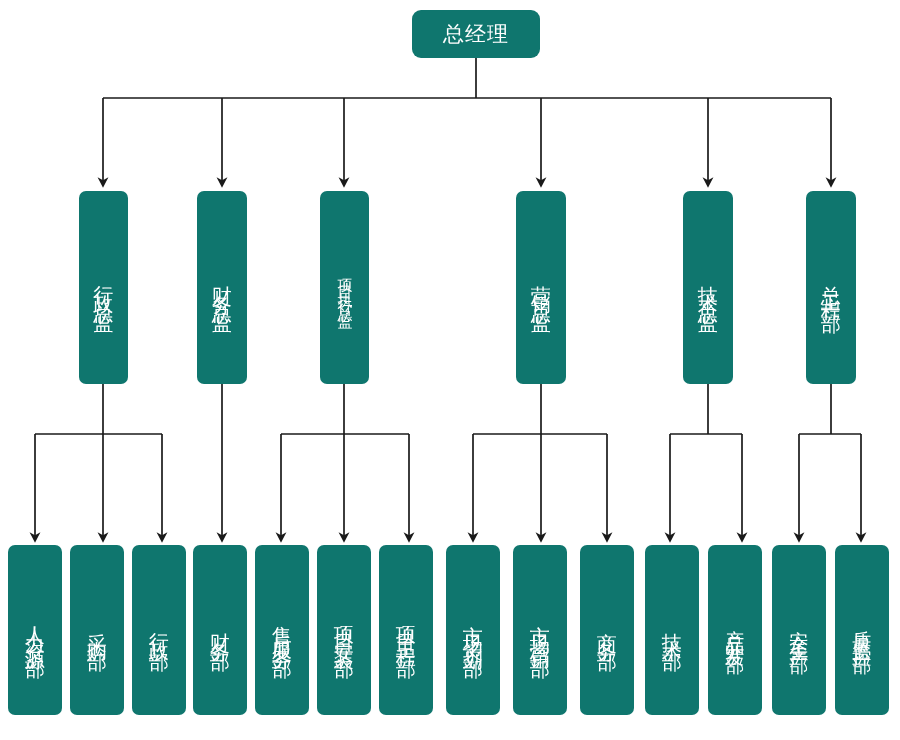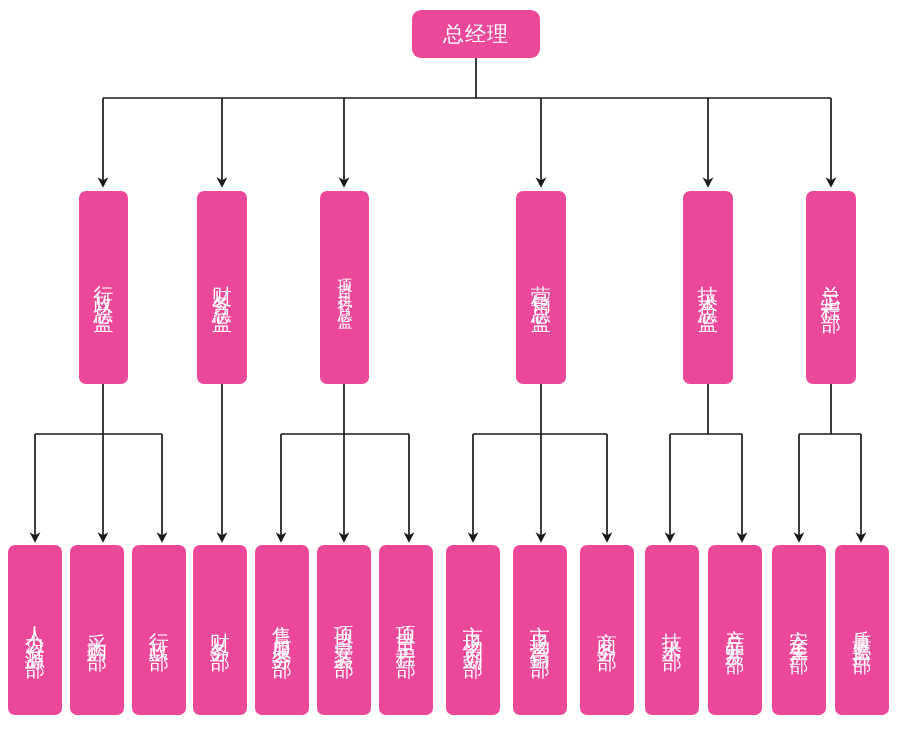--- a/index.html
+++ b/index.html
@@ -22,21 +22,21 @@
     position: absolute;
     left: 0;
     top: 0;
     width: 900px;
     height: 740px;
     pointer-events: none;
   }
   .node {
     position: absolute;
     box-sizing: border-box;
-    background: #ec4899;
+    background: #0f766e;
     border-radius: 7px;
     color: #ffffff;
     display: flex;
     align-items: center;
     justify-content: center;
     text-align: center;
     line-height: 1.12;
     overflow: hidden;
     -webkit-font-smoothing: antialiased;
   }

